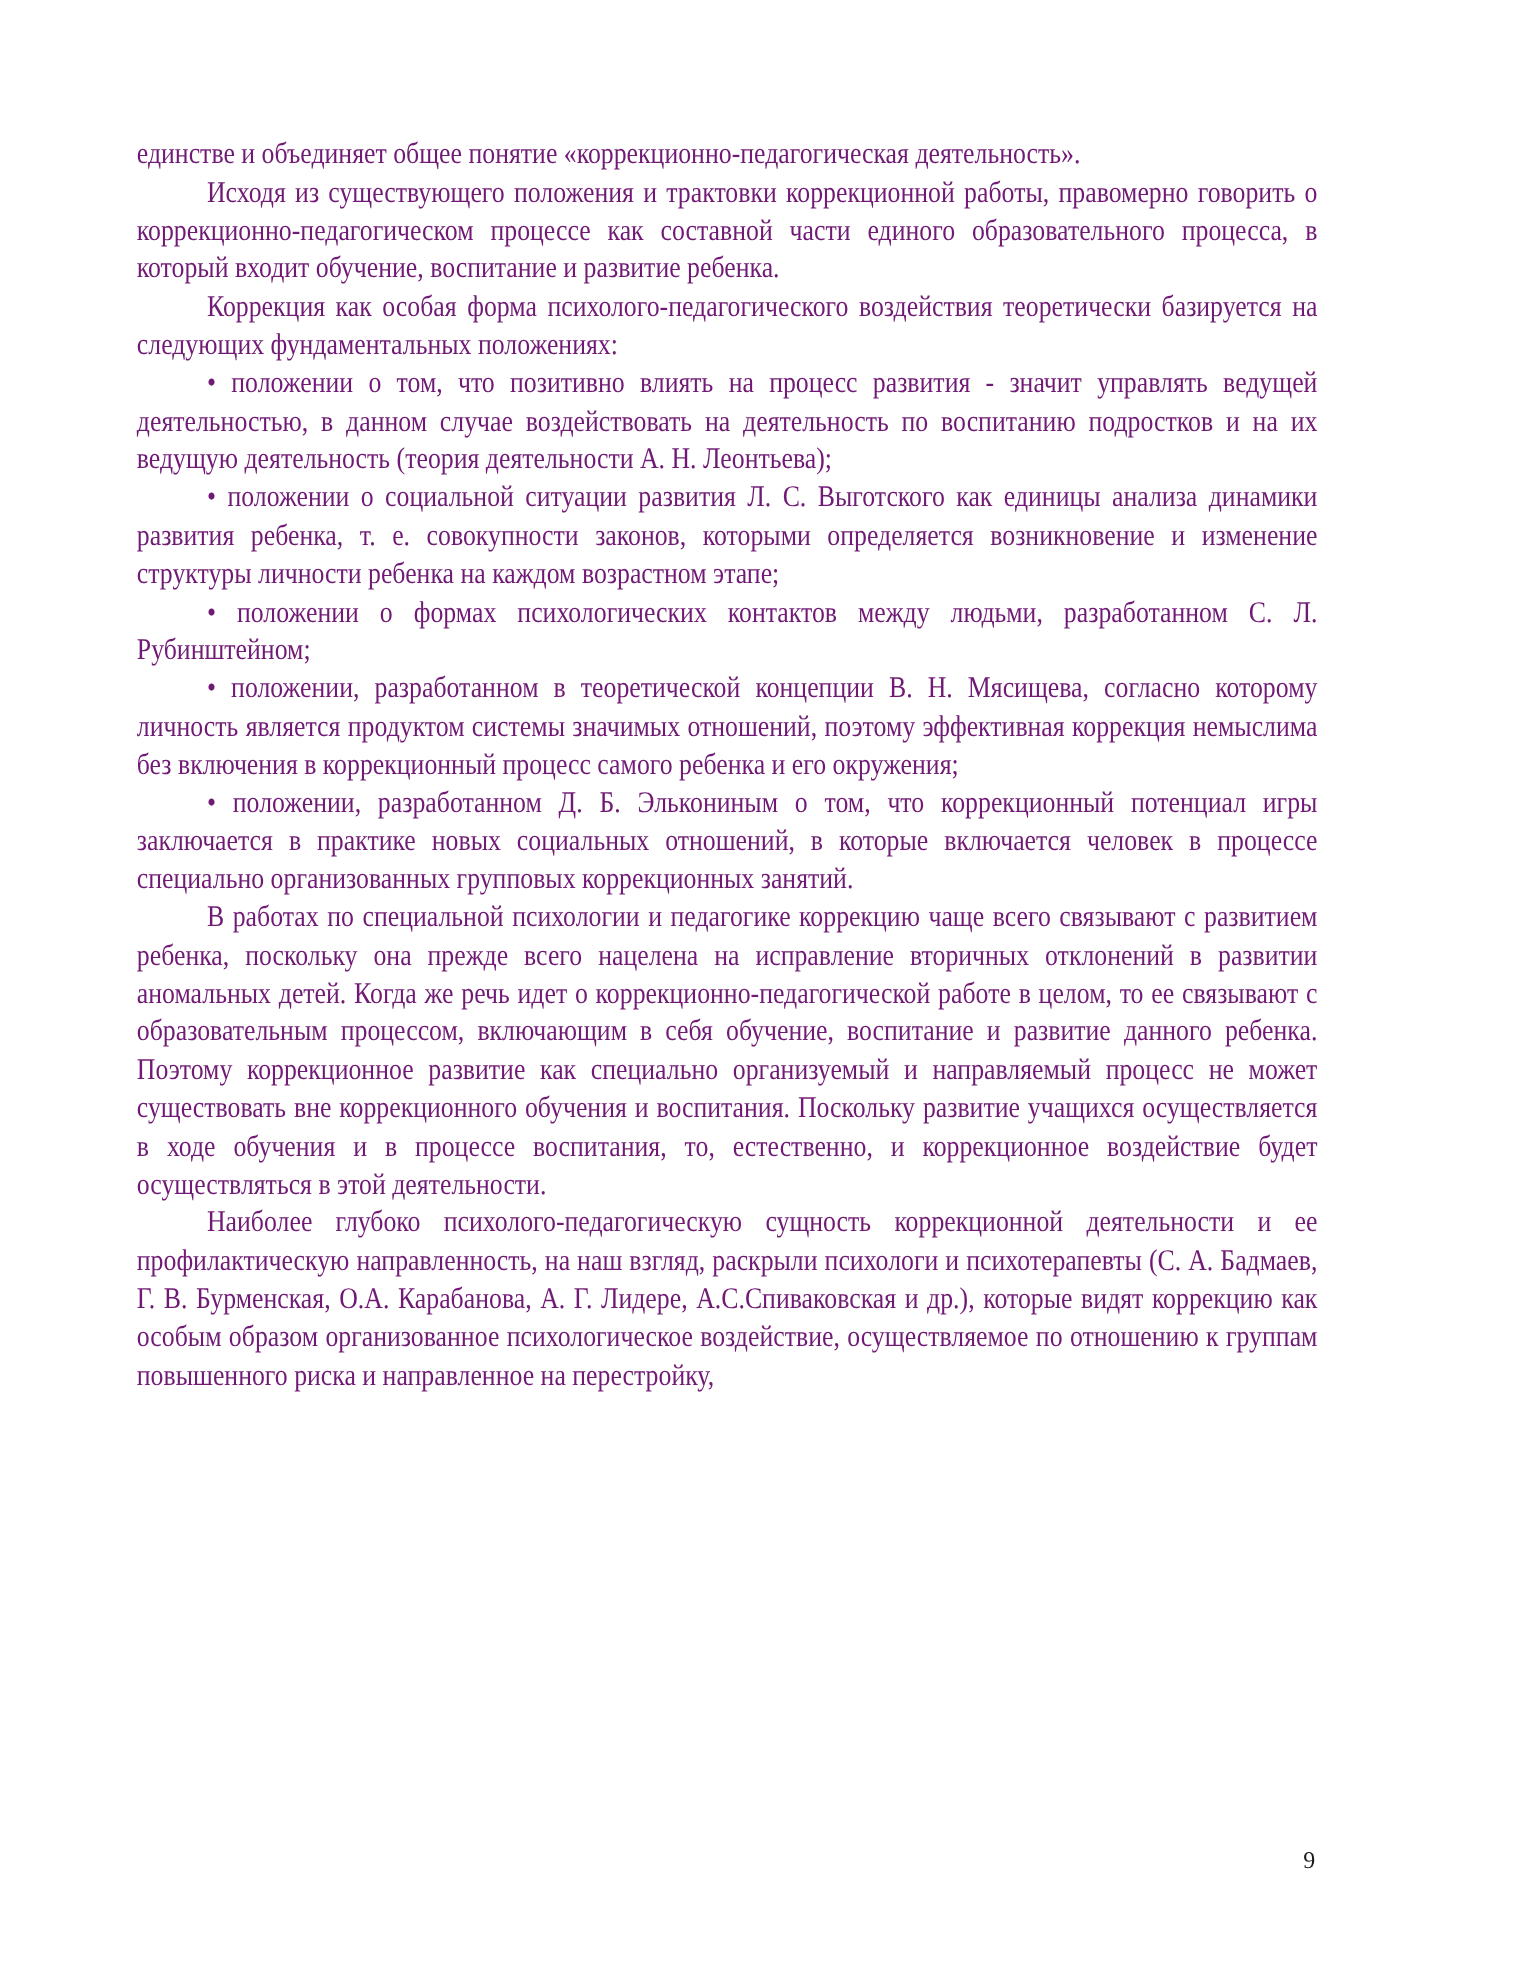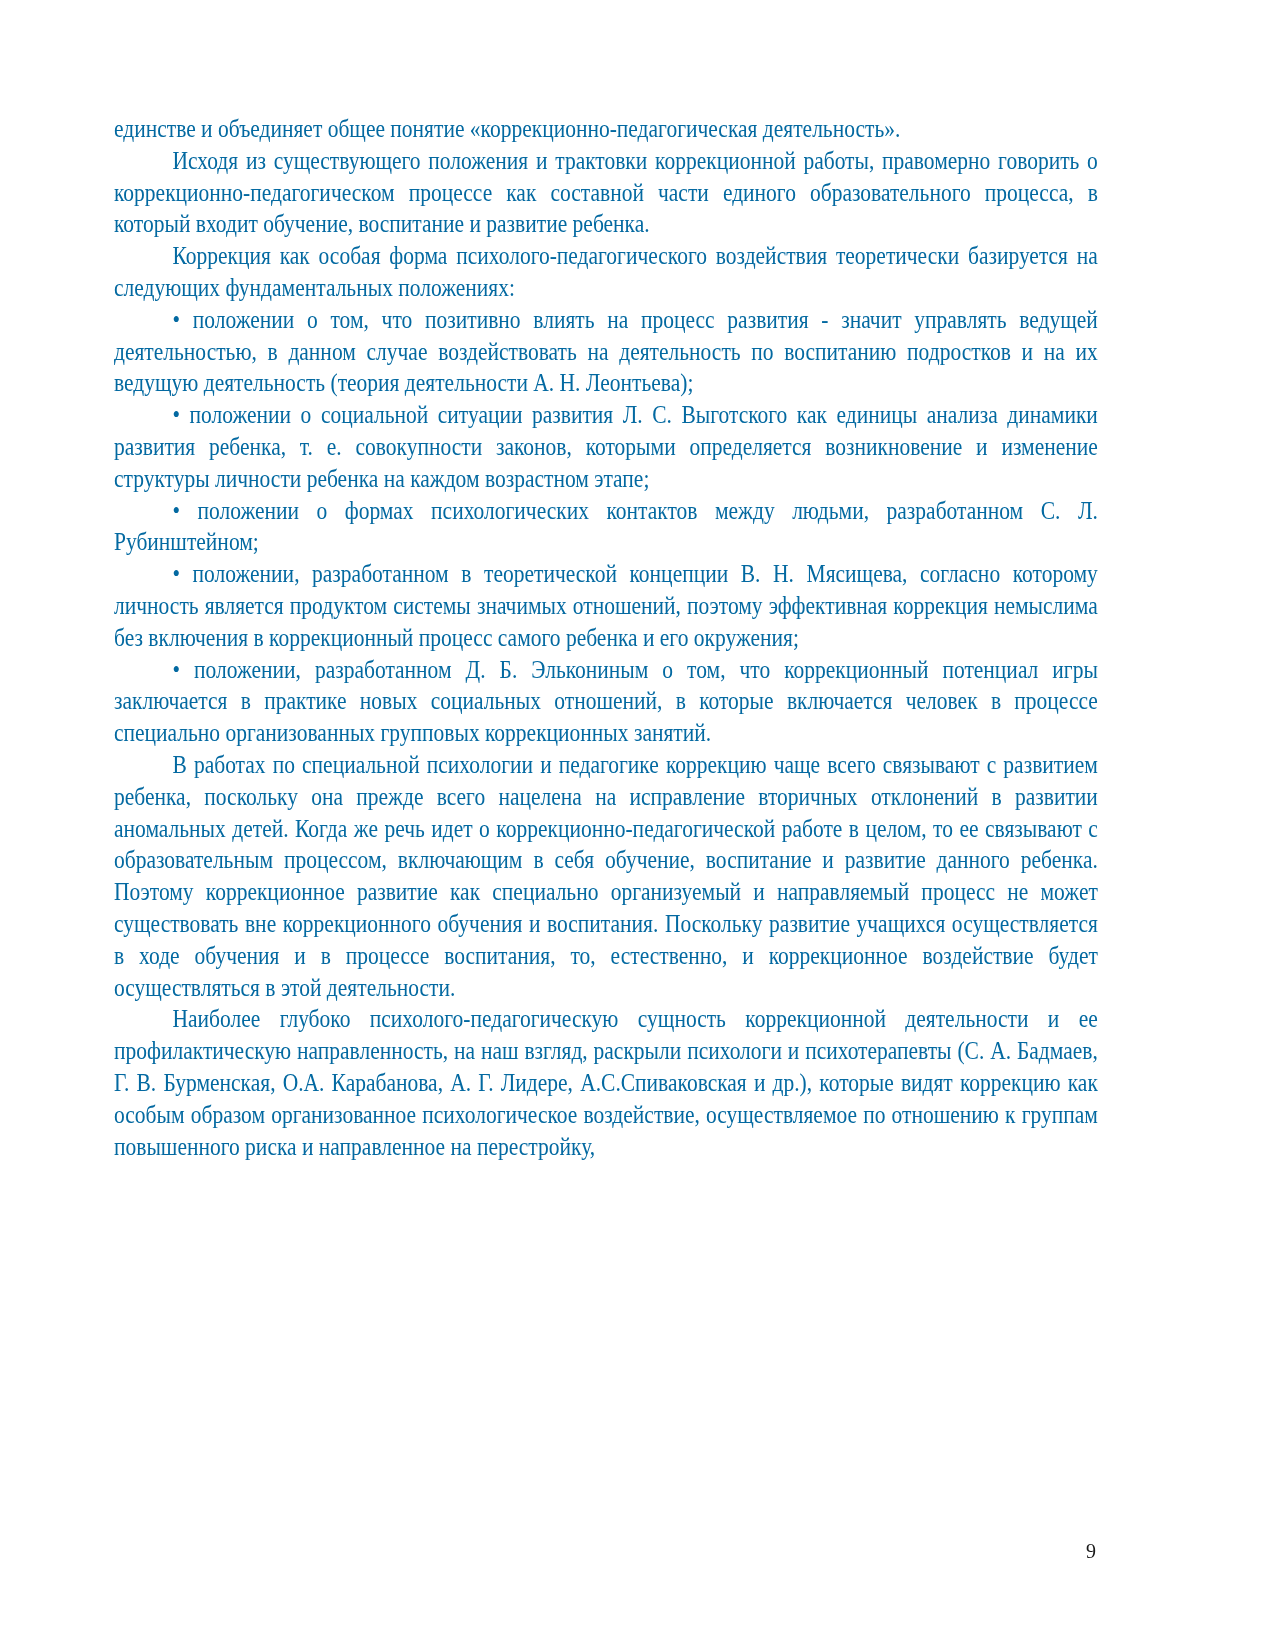--- a/index.html
+++ b/index.html
@@ -5,21 +5,21 @@
   html, body { margin: 0; padding: 0; background: #ffffff; }
   body { width: 1275px; height: 1650px; position: relative; overflow: hidden; }
   .page {
     position: absolute;
     left: 114px;
     top: 113px;
     width: 984px;
     font-family: "Liberation Serif", serif;
     font-size: 25px;
     line-height: 31.8px;
-    color: #0369a1;
+    color: #701a75;
   }
   .page p {
     margin: 0;
     text-align: justify;
     text-indent: 68px;
     transform-origin: left top;
   }
   .page p.noindent { text-indent: 0; }
   .inner {
     transform: scaleX(0.86);

